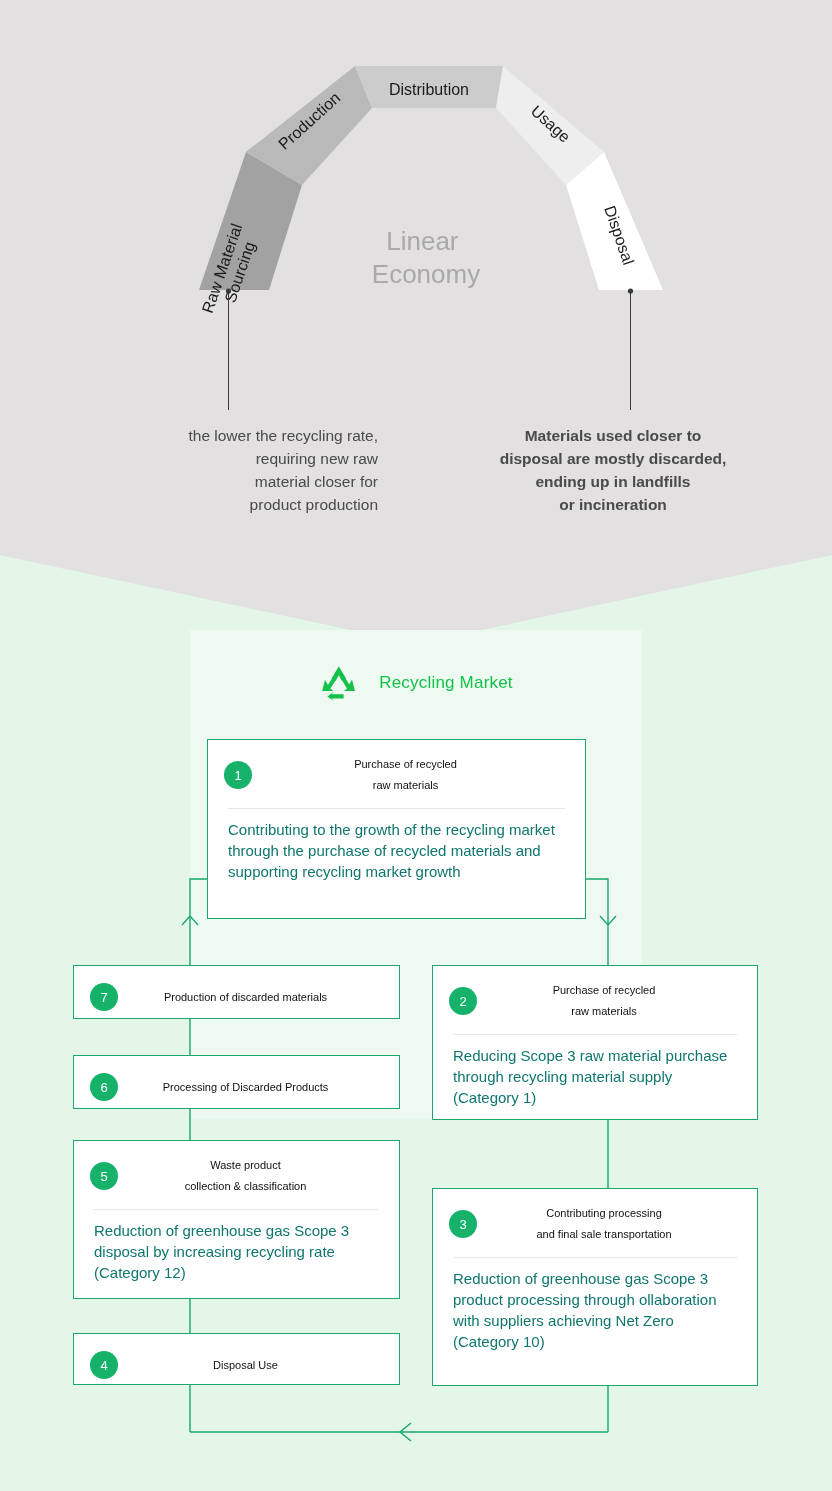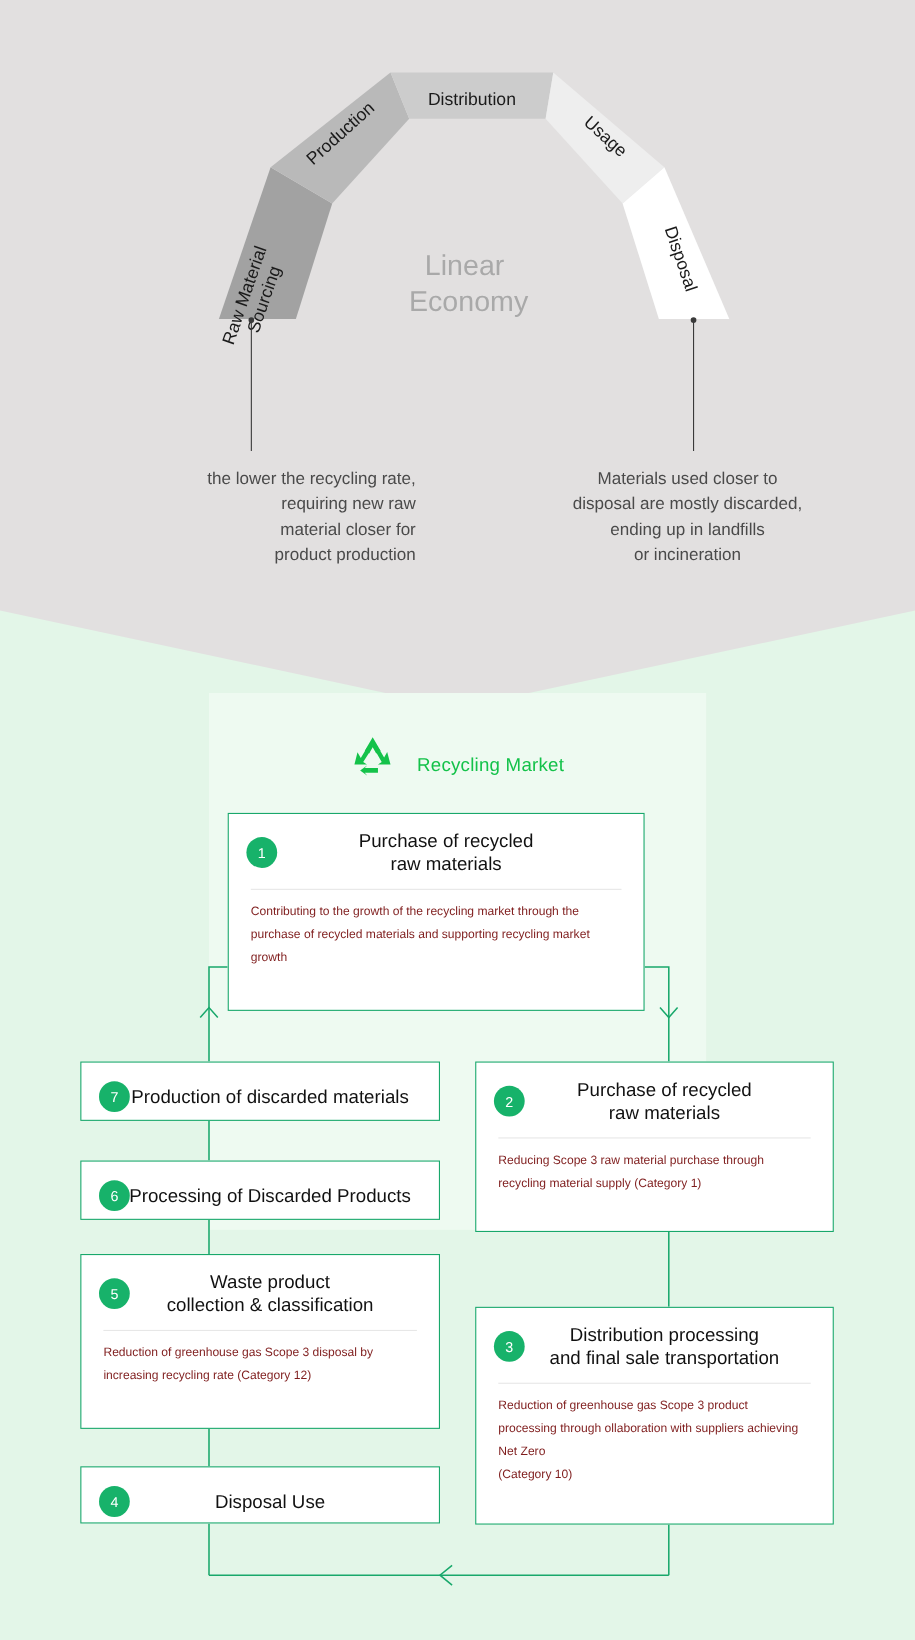--- a/index.html
+++ b/index.html
@@ -35,26 +35,26 @@
     font-family:"Liberation Sans","DejaVu Sans",sans-serif;
     font-size:26px;fill:#a9a9a9;text-anchor:middle;
   }
 
   
   .caption{
     position:absolute;text-align:center;font-size:15.5px;color:#4a4a4a;
     line-height:23px;
   }
   .caption.left{left:78px;top:424px;width:300px;text-align:right;}
-  .caption.right{left:467px;top:424px;width:316px;}
+  .caption.right{left:455px;top:424px;width:316px;font-weight:bold;}
 
   
   .rm-head{
     position:absolute;left:0;top:660px;width:832px;height:46px;
-    display:flex;align-items:flex-end;justify-content:center;gap:20px;
+    display:flex;align-items:center;justify-content:center;gap:20px;
   }
   .rm-label{font-size:17px;color:#14c24a;letter-spacing:.2px;}
 
   
   .connectors{position:absolute;left:0;top:620px;width:832px;height:871px;}
 
   
   .box{
     position:absolute;background:#ffffff;border:1px solid #18a86b;
     box-sizing:border-box;
@@ -62,26 +62,26 @@
   .box-head{
     position:relative;display:flex;align-items:center;
     padding:14px 16px 12px 16px;min-height:30px;
   }
   .badge{
     width:28px;height:28px;border-radius:50%;background:#17b26a;
     color:#fff;font-size:13px;display:flex;align-items:center;
     justify-content:center;flex:0 0 28px;
   }
   .head-title{
-    flex:1;text-align:center;font-size:17px;color:#111;line-height:21px;
+    flex:1;text-align:center;font-size:11px;color:#111;line-height:21px;
     margin-left:-10px;padding:0 6px;
   }
   .divider{height:1px;background:#e7e7e7;margin:0 20px;}
   .box-body{
-    padding:10px 24px 14px 20px;font-size:11px;color:#7f1d1d;line-height:21px;
+    padding:10px 24px 14px 20px;font-size:15px;color:#0f766e;line-height:21px;
   }
   .box.single .box-head{padding:16px 16px;}
 
   
   #box1{left:207px;top:739px;width:379px;height:180px;}
   #box7{left:73px;top:965px;width:327px;height:54px;}
   #box6{left:73px;top:1055px;width:327px;height:54px;}
   #box5{left:73px;top:1140px;width:327px;height:159px;}
   #box4{left:73px;top:1333px;width:327px;height:52px;}
   #box2{left:432px;top:965px;width:326px;height:155px;}
@@ -232,21 +232,21 @@
       </div>
     </div>
     <div class="divider"></div>
     <div class="box-body">Reducing Scope 3 raw material purchase through recycling material supply (Category 1)</div>
   </div>
 
   <div class="box" id="box3">
     <div class="box-head">
       <div class="badge">3</div>
       <div class="head-title">
-        <div>Distribution processing</div>
+        <div>Contributing processing</div>
         <div>and final sale transportation</div>
       </div>
     </div>
     <div class="divider"></div>
     <div class="box-body" style="white-space:pre-line">Reduction of greenhouse gas Scope 3 product processing through ollaboration with suppliers achieving Net Zero
 (Category 10)</div>
   </div>
 
 </div>
 

